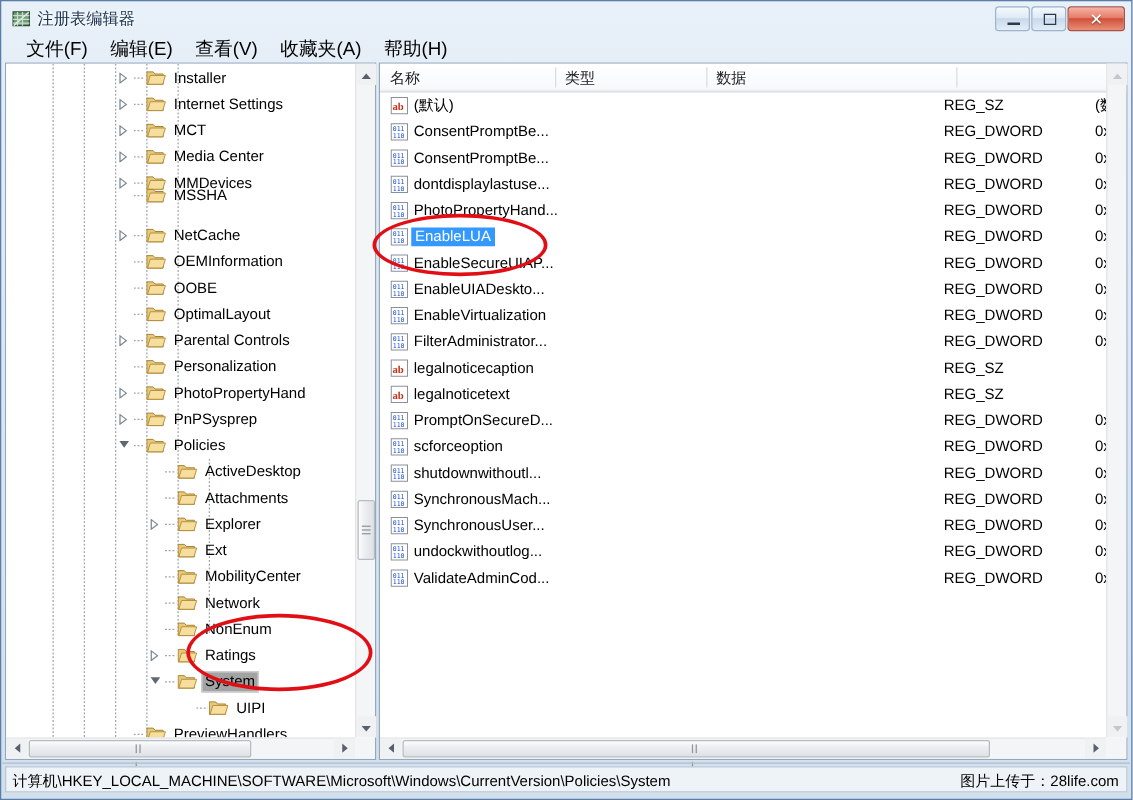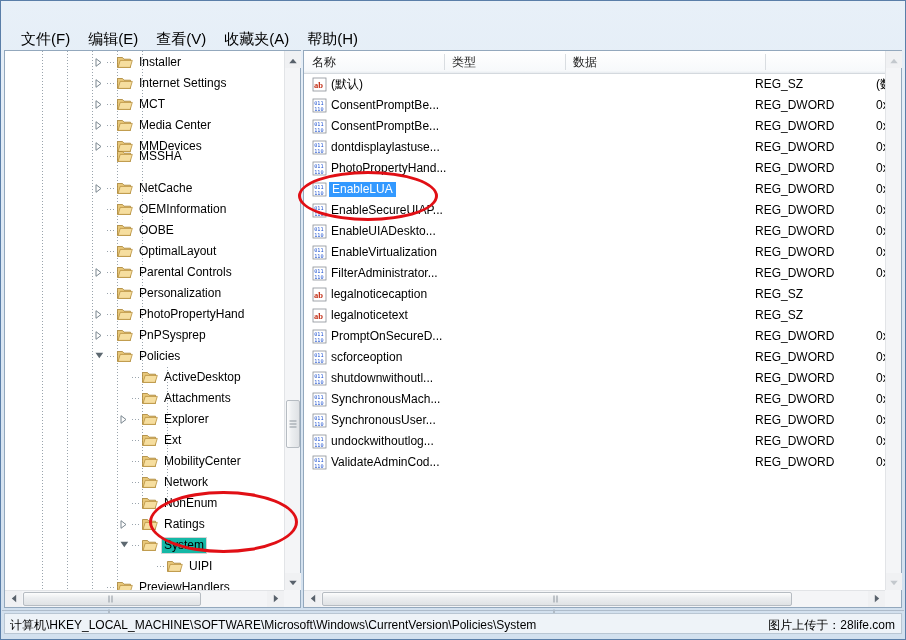--- a/index.html
+++ b/index.html
@@ -91,21 +91,21 @@
     position:absolute;top:10px;width:9px;height:1px;
     background-image:linear-gradient(to right,#9aa4ad 50%,rgba(255,255,255,0) 0%);
     background-size:3px 1px;background-repeat:repeat-x;
   }
   .folder{position:absolute;top:3px;width:16px;height:14px;}
   .tlabel{
     position:absolute;top:3px;font-size:12px;color:#000;line-height:15px;
     padding:0 2px;
   }
   .tlabel.sel{
-    background:#14b8a6;border:1px solid #d4d4d4;
+    background:#a3a3a3;border:1px solid #d4d4d4;
     padding:0 2px;margin-left:-1px;margin-top:-1px;
   }
 
   
   .lv-header{
     position:absolute;left:0;top:0;right:0;height:22px;
     background:linear-gradient(to bottom,#ffffff 0%,#f7f9fb 90%,#e8ecf0 100%);
     border-bottom:1px solid #d4d9de;
   }
   .lvh-cell{
@@ -176,20 +176,41 @@
   .ellipse{
     position:absolute;border:3px solid #e10f15;border-radius:50%;
     pointer-events:none;
   }
 </style>
 </head>
 <body>
 
 <div class="window">
 
+  <div class="titlebar">
+    <span class="title-icon">
+      <svg width="16" height="16" viewBox="0 0 16 16">
+        <rect x="1.5" y="2.5" width="13" height="11" fill="#6f9d7a" stroke="#2c4f36"></rect>
+        <path d="M1.5 5.5h13M1.5 8.5h13M1.5 11.5h13M5 2.5v11M9 2.5v11" stroke="#c8dfcc" stroke-width="1"></path>
+        <path d="M2 13.5 L14 2.8" stroke="#e0e8e0" stroke-width="1.2"></path>
+      </svg>
+    </span>
+    <span class="title-text">注册表编辑器</span>
+    <div class="winbtns">
+      <div class="winbtn">
+          <span class="glyph-min"></span>
+        </div>
+      <div class="winbtn">
+          <span class="glyph-max"></span>
+        </div>
+      <div class="winbtn close">
+          <span class="glyph-close">✕</span>
+        </div>
+    </div>
+  </div>
 
   <div class="menubar">
     <div class="menuitem">文件(F)</div>
     <div class="menuitem">编辑(E)</div>
     <div class="menuitem">查看(V)</div>
     <div class="menuitem">收藏夹(A)</div>
     <div class="menuitem">帮助(H)</div>
   </div>
 
   <div class="client">

